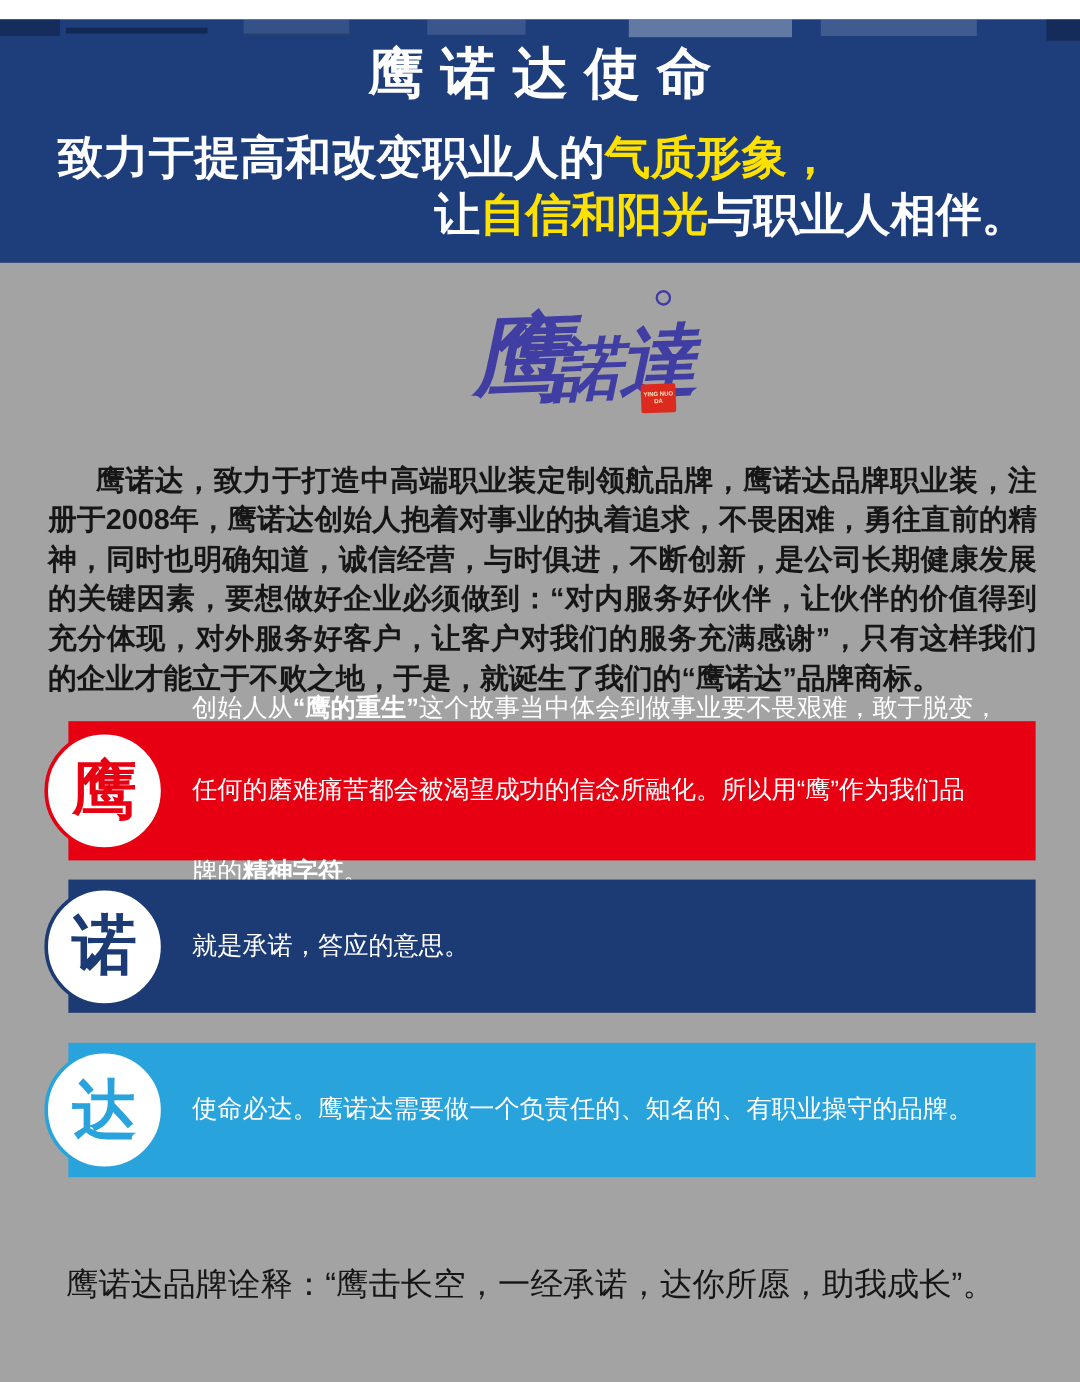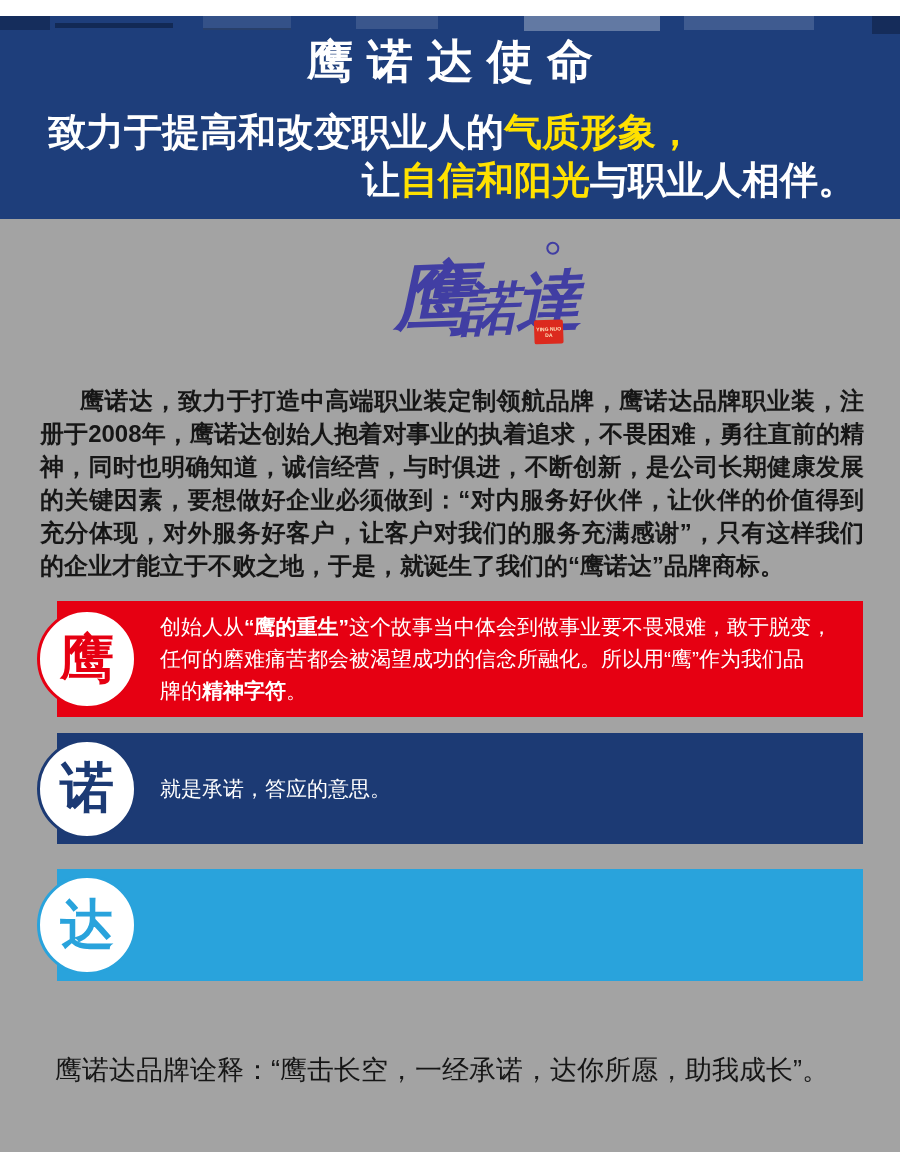--- a/index.html
+++ b/index.html
@@ -45,21 +45,21 @@
   .banner-red{top:585px;height:116px;background:#e60012;}
   .banner-navy{top:717px;height:111px;background:#1c3a74;}
   .banner-sky{top:853px;height:112px;background:#29a3dc;}
   .badge{position:absolute;left:-20px;top:50%;transform:translateY(-50%);width:100px;height:100px;
     background:#ffffff;border-radius:50%;box-sizing:border-box;display:flex;align-items:center;justify-content:center;
     font-weight:700;font-size:54px;}
   .banner-red .badge{border:3px solid #e60012;color:#e60012;}
   .banner-navy .badge{border:3px solid #1c3a74;color:#1c3a74;}
   .banner-sky .badge{border:3px solid #29a3dc;color:#29a3dc;}
   .btext{height:100%;margin-left:103px;padding-right:10px;display:flex;flex-direction:column;justify-content:center;
-    color:#ffffff;font-size:21px;line-height:32px;font-weight:500;}
+    color:#ffffff;font-size:21px;line-height:32px;font-weight:500;gap:36px;}
   .btext div{white-space:nowrap;}
   .seg-bold{font-weight:800;}
 
   
   .footer-line{position:absolute;left:55px;top:1036px;margin:0;
     font-size:27px;line-height:36px;font-weight:400;color:#161616;white-space:nowrap;}
 </style>
 </head>
 <body>
 
@@ -108,18 +108,19 @@
   <div class="banner banner-navy">
     <div class="badge">诺</div>
     <div class="btext">
         <div><span>就是承诺，答应的意思。</span></div>
       </div>
   </div>
 
   <div class="banner banner-sky">
     <div class="badge">达</div>
     <div class="btext">
+        <div><span>使命必达。鹰诺达需要做一个负责任的、知名的、有职业操守的品牌。</span></div>
       </div>
   </div>
 
   <p class="footer-line">鹰诺达品牌诠释：“鹰击长空，一经承诺，达你所愿，助我成长”。</p>
 
 </div>
 
 </body></html>

